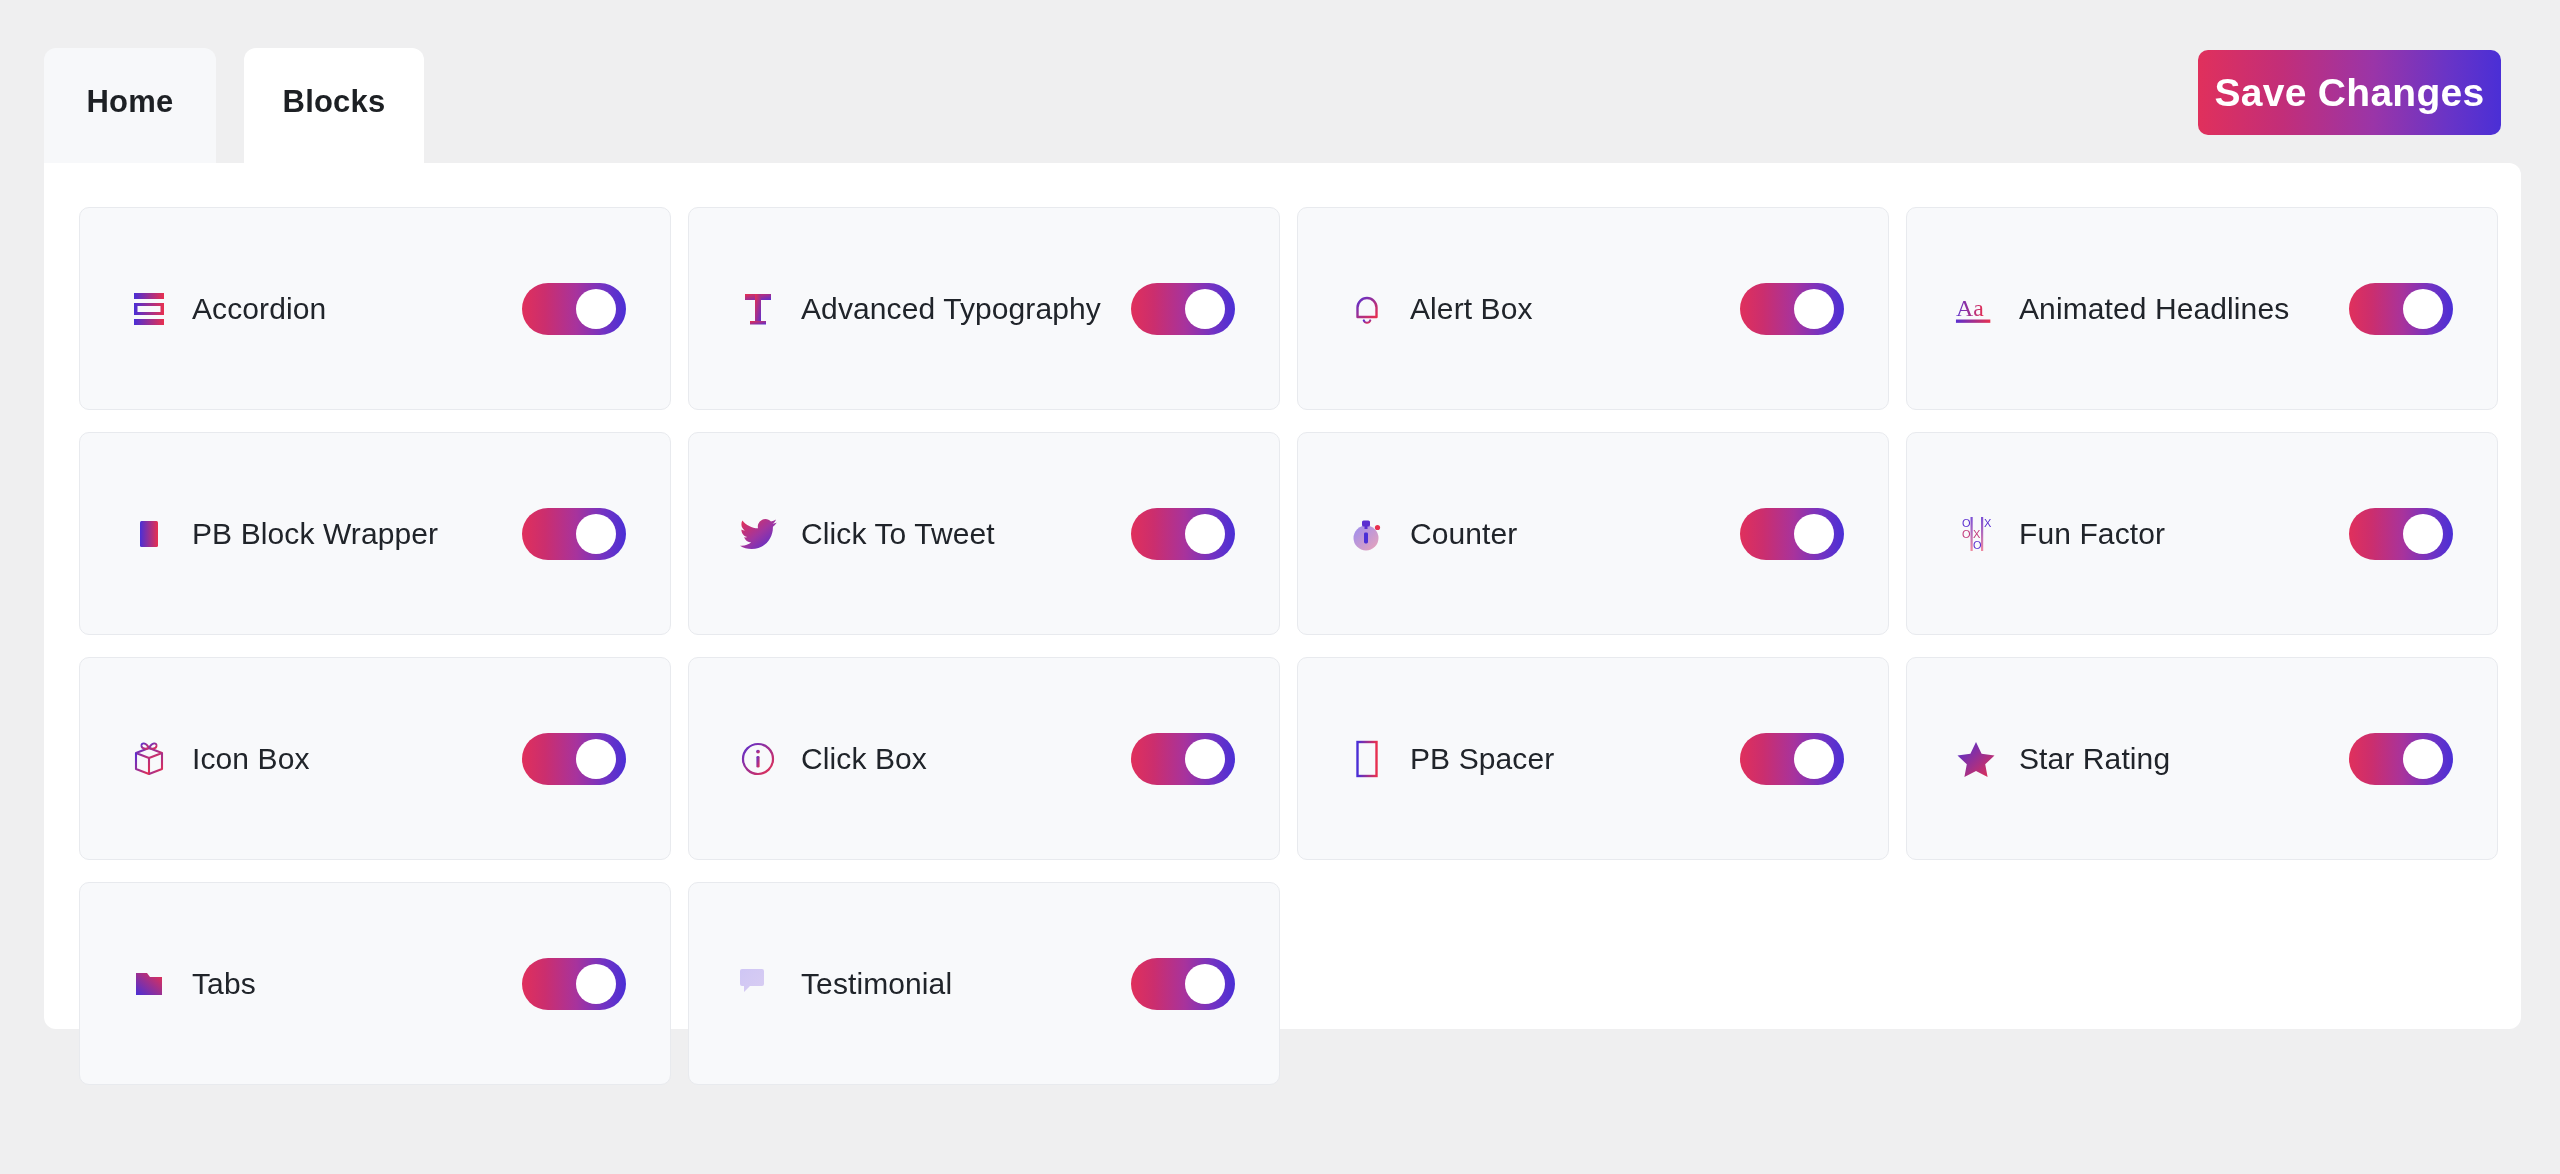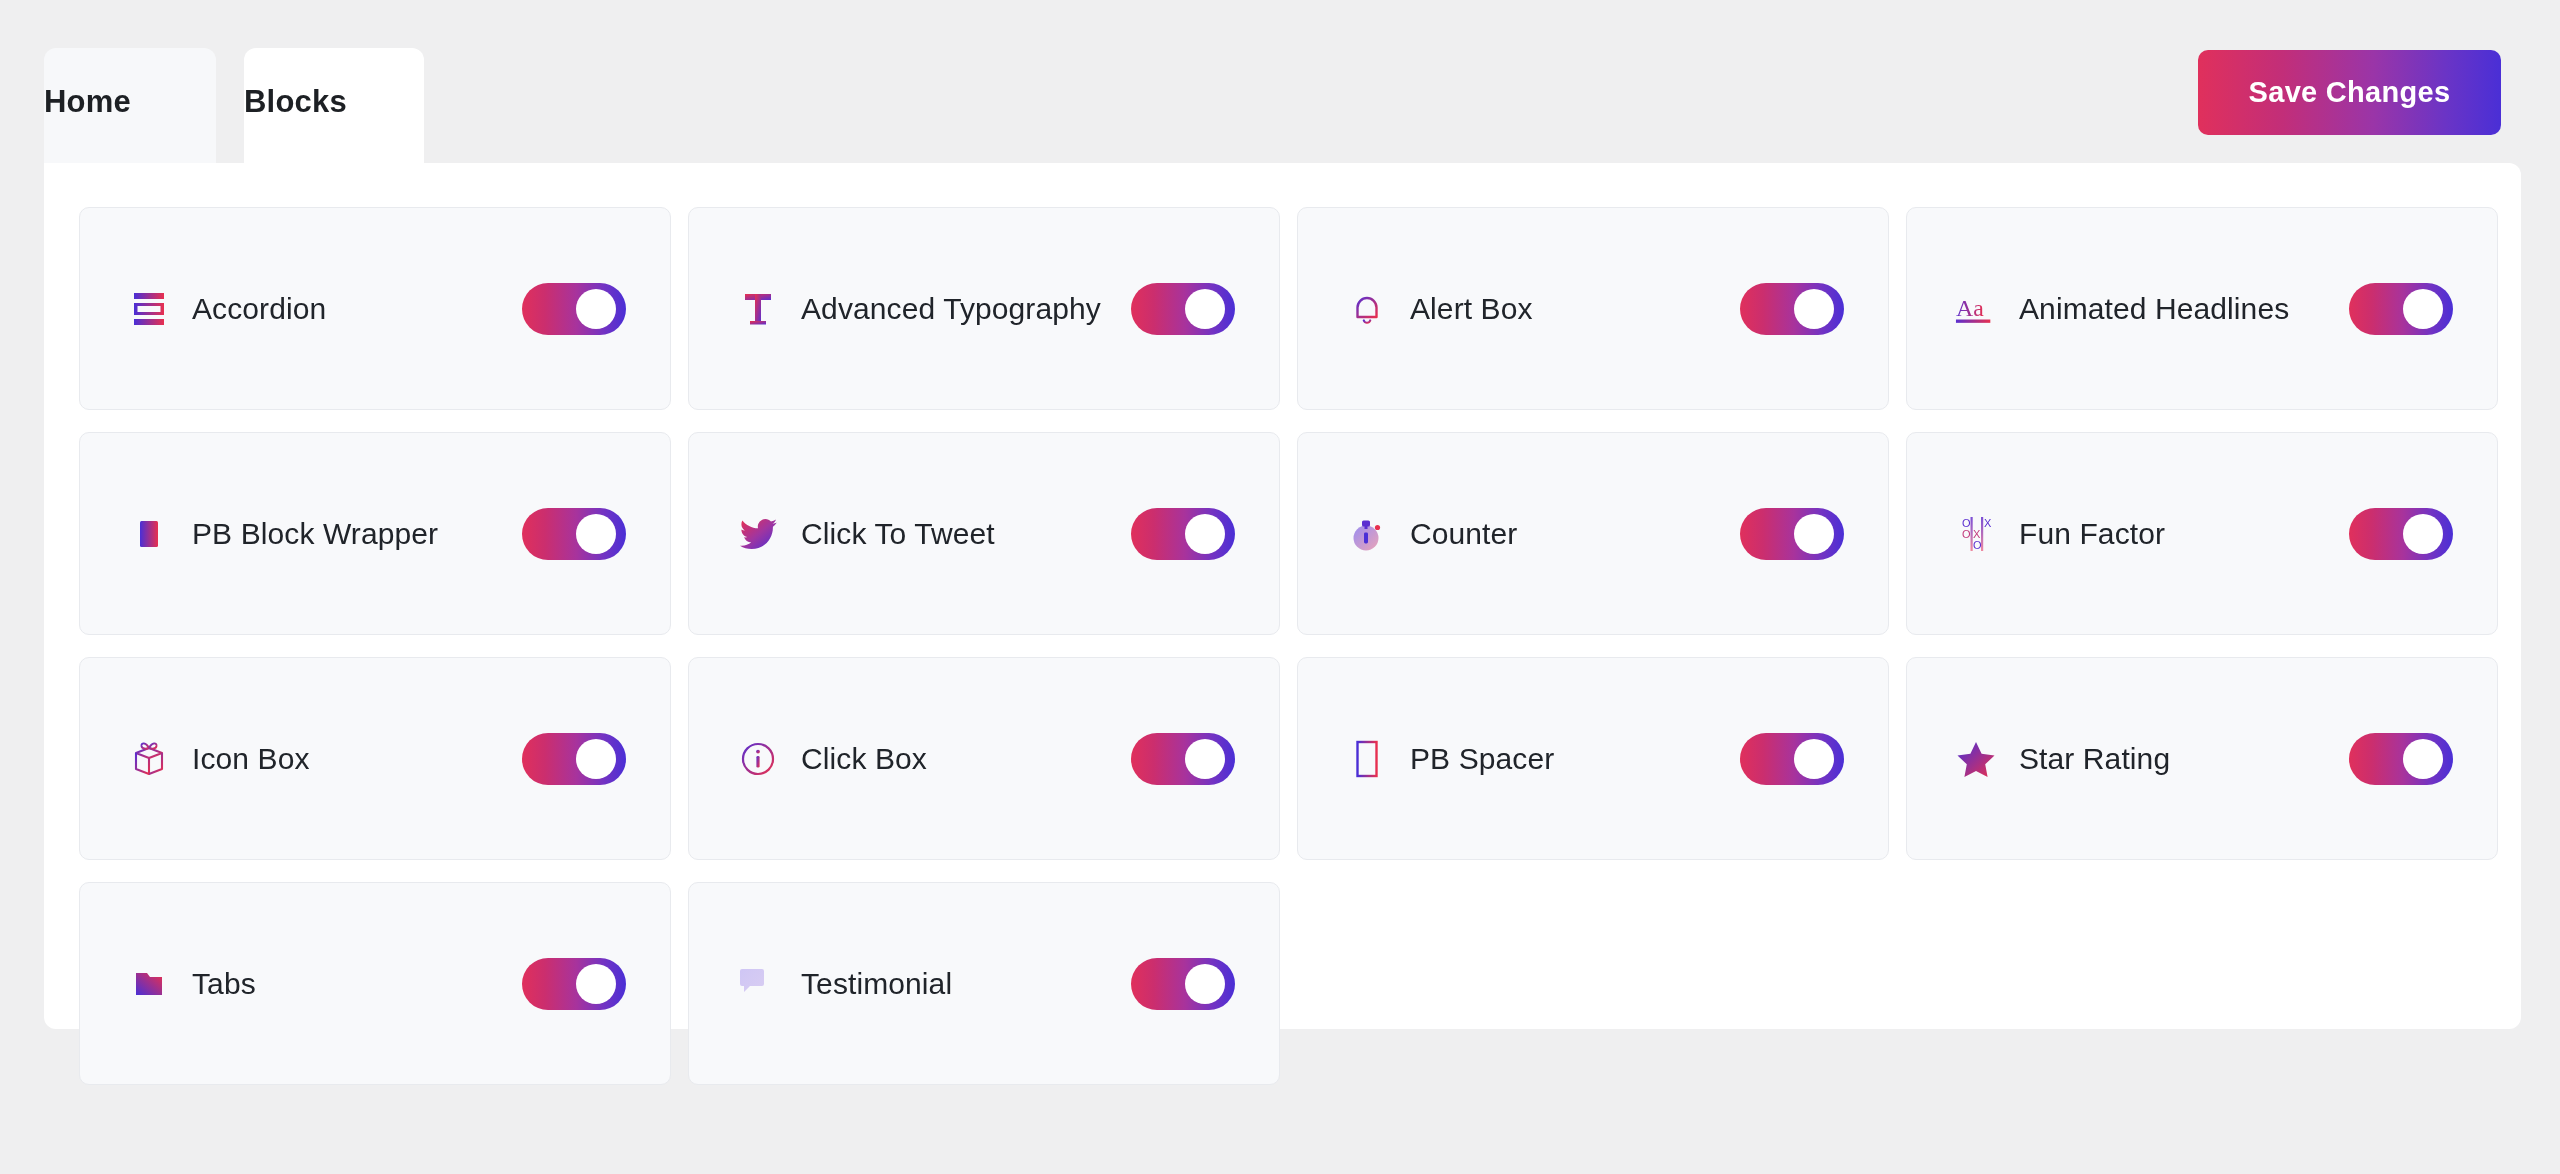--- a/index.html
+++ b/index.html
@@ -41,21 +41,21 @@
     background: #efeff0;
   }
 
   .tab {
     position: absolute;
     top: 48px;
     height: 115px;
     border-radius: 12px 12px 0 0;
     display: flex;
     align-items: flex-start;
-    justify-content: flex-start;
+    justify-content: center;
     padding-top: 36px;
     box-sizing: border-box;
     font-size: 31px;
     font-weight: bold;
     color: #1d2024;
     letter-spacing: 0.2px;
     user-select: none;
   }
   .tab-home {
     left: 44px;
@@ -73,21 +73,21 @@
     position: absolute;
     left: 2198px;
     top: 50px;
     width: 303px;
     height: 85px;
     border: none;
     border-radius: 10px;
     background: linear-gradient(90deg, #e0305c 0%, #c22e79 28%, #9a35a8 58%, #6a34c6 82%, #4a2fd6 100%);
     color: #ffffff;
     font-family: "Liberation Sans", sans-serif;
-    font-size: 29px;
+    font-size: 39px;
     font-weight: bold;
     letter-spacing: 0.3px;
     cursor: pointer;
     display: flex;
     align-items: center;
     justify-content: center;
   }
 
   
   .panel {

